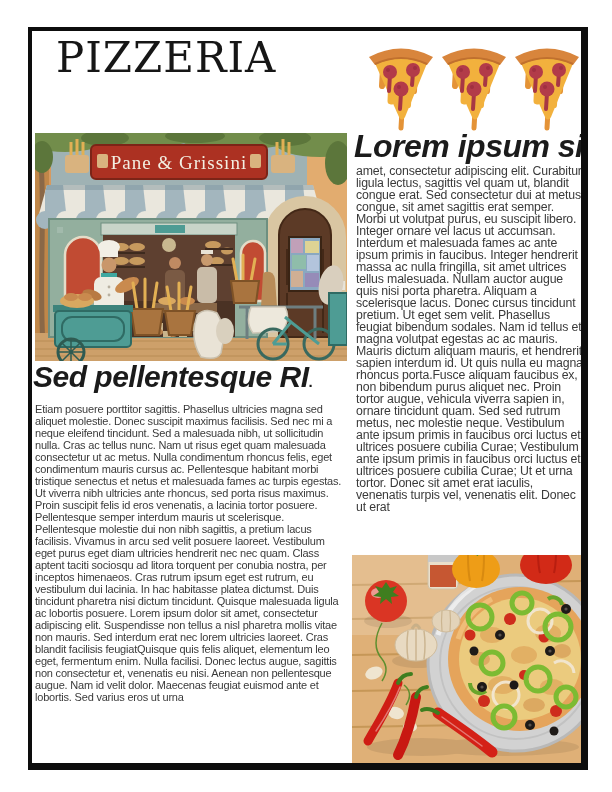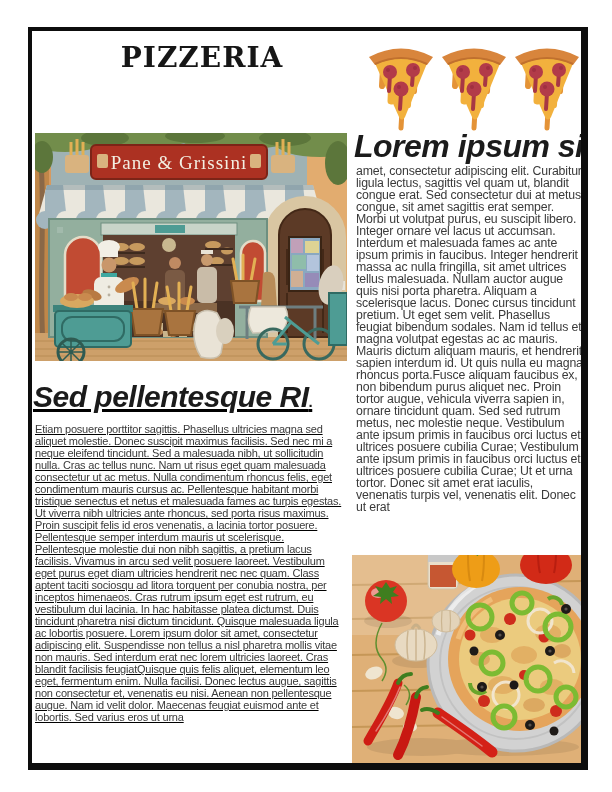--- a/index.html
+++ b/index.html
@@ -1,23 +1,23 @@
 <!DOCTYPE html>
 <html><head>
 <meta charset="utf-8">
 <style>
   html,body{margin:0;padding:0;background:#fff;}
   .page{position:relative;width:612px;height:792px;background:#fff;font-family:"Liberation Sans",sans-serif;overflow:hidden;}
   .frame{position:absolute;left:28px;top:27px;width:549px;height:732px;border:solid #0d0d0d;border-width:4px 7px 7px 4px;background:#fff;overflow:hidden;}
-  .masthead-title{position:absolute;left:24px;top:4px;width:292px;text-align:center;
-    font-family:"DejaVu Serif","Liberation Serif",serif;font-weight:bold;font-size:28px;line-height:46px;
+  .masthead-title{position:absolute;left:24px;top:4px;width:292px;
+    font-family:"DejaVu Serif","Liberation Serif",serif;font-weight:normal;font-size:42px;line-height:46px;
     color:#161616;letter-spacing:1px;}
   .slices{position:absolute;left:336px;top:10px;width:212px;height:94px;}
   .bakery{position:absolute;left:3px;top:102px;width:312px;height:228px;}
-  .left-col{position:absolute;left:1px;top:349px;width:313px;text-decoration:underline;}
+  .left-col{position:absolute;left:1px;top:329px;width:313px;}
   .right-col{position:absolute;left:322px;top:98px;width:231px;}
   h2.col-heading{margin:0;font-style:italic;font-weight:bold;color:#1b1b1b;letter-spacing:-0.5px;}
   .left-col h2.col-heading{font-size:30px;line-height:33px;}
   .right-col h2.col-heading{font-size:32px;line-height:34px;white-space:nowrap;}
   .heading-dot{font-size:15px;font-style:normal;}
   .body-text{margin:0;color:#3a3a3a;text-align:left;}
   .left-col .body-text{margin:5px 0 0 2px;font-size:11px;line-height:12px;letter-spacing:-0.2px;}
   .right-col .body-text{margin:2px 0 0 2px;font-size:12.3px;line-height:12px;letter-spacing:-0.15px;}
   .pizza-photo{position:absolute;left:320px;top:524px;width:232px;height:208px;box-shadow:2px 2px 2px rgba(0,0,0,.5);}
 </style>

